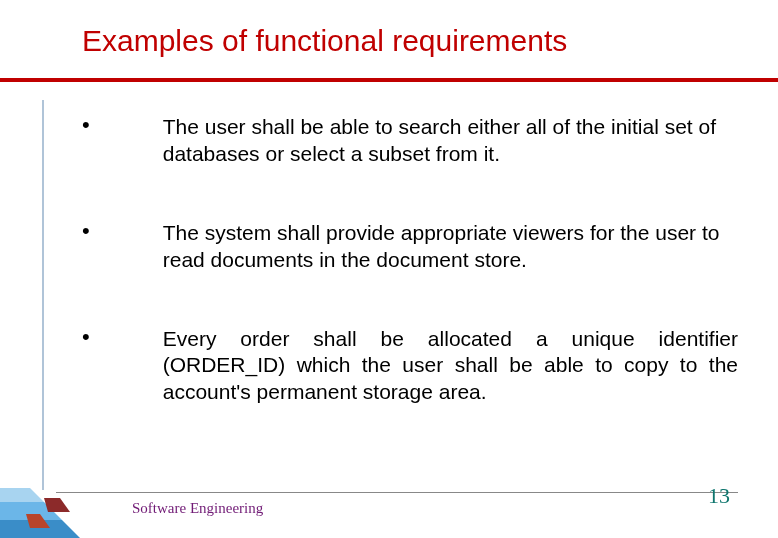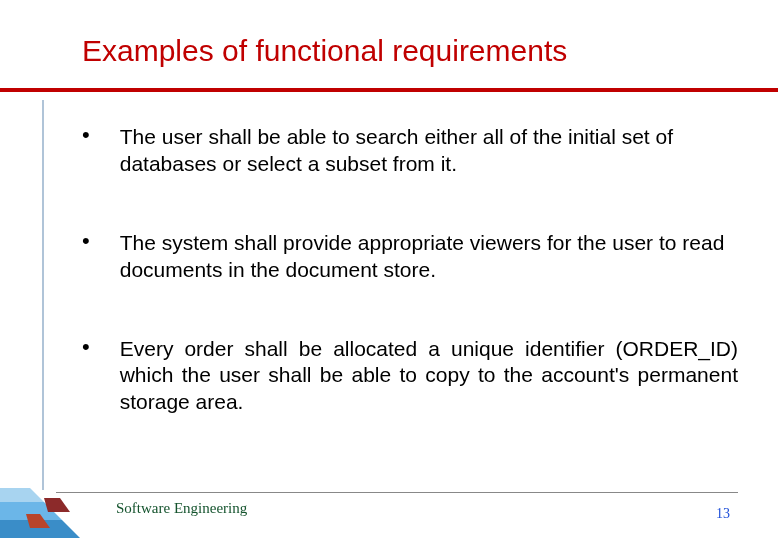--- a/index.html
+++ b/index.html
@@ -8,21 +8,21 @@
       height: 538px;
       background: #fff;
       font-family: Arial, Helvetica, sans-serif;
       position: relative;
       overflow: hidden;
     }
     .slide-title {
       color: #c00000;
       font-size: 30px;
       font-weight: normal;
-      padding: 34px 0 8px 82px;
+      padding: 24px 0 8px 82px;
     }
     .title-underline {
       height: 4px;
       background: #c00000;
       margin: 12px 0 0 0;
       width: 100%;
     }
     .left-bar {
       position: absolute;
       left: 42px;
@@ -44,20 +44,21 @@
       font-size: 22px;
       line-height: 22px;
       margin-right: 30px;
       color: #000;
       flex-shrink: 0;
     }
     .bullet-text {
       font-size: 21px;
       line-height: 1.28;
       color: #000;
+      margin-left: 43px;
     }
     .bullet-text.justify { text-align: justify; }
     .footer {
       position: absolute;
       left: 0;
       bottom: 0;
       width: 100%;
       height: 68px;
     }
     .footer-line {
@@ -71,41 +72,41 @@
     .corner-graphic {
       position: absolute;
       left: 0;
       bottom: 0;
       width: 80px;
       height: 68px;
     }
     .corner-graphic svg { display: block; }
     .footer-left {
       position: absolute;
-      left: 116px;
+      left: 132px;
       top: 30px;
       font-family: "Times New Roman", Times, serif;
       font-size: 15px;
-      color: #14532d;
+      color: #701a75;
     }
     .footer-center {
       position: absolute;
       left: 332px;
       top: 30px;
       font-family: "Times New Roman", Times, serif;
       font-size: 15px;
       color: #4a6a8a;
     }
     .page-number {
       position: absolute;
       right: 48px;
-      top: 36px;
+      top: 13px;
       font-family: "Times New Roman", Times, serif;
-      font-size: 14px;
-      color: #1d4ed8;
+      font-size: 22px;
+      color: #0f766e;
     }
   </style>
 </head>
 <body>
 
 <div class="slide-title">Examples of functional requirements</div>
 <div class="title-underline"></div>
 <div class="left-bar"></div>
 
 <div class="content">

